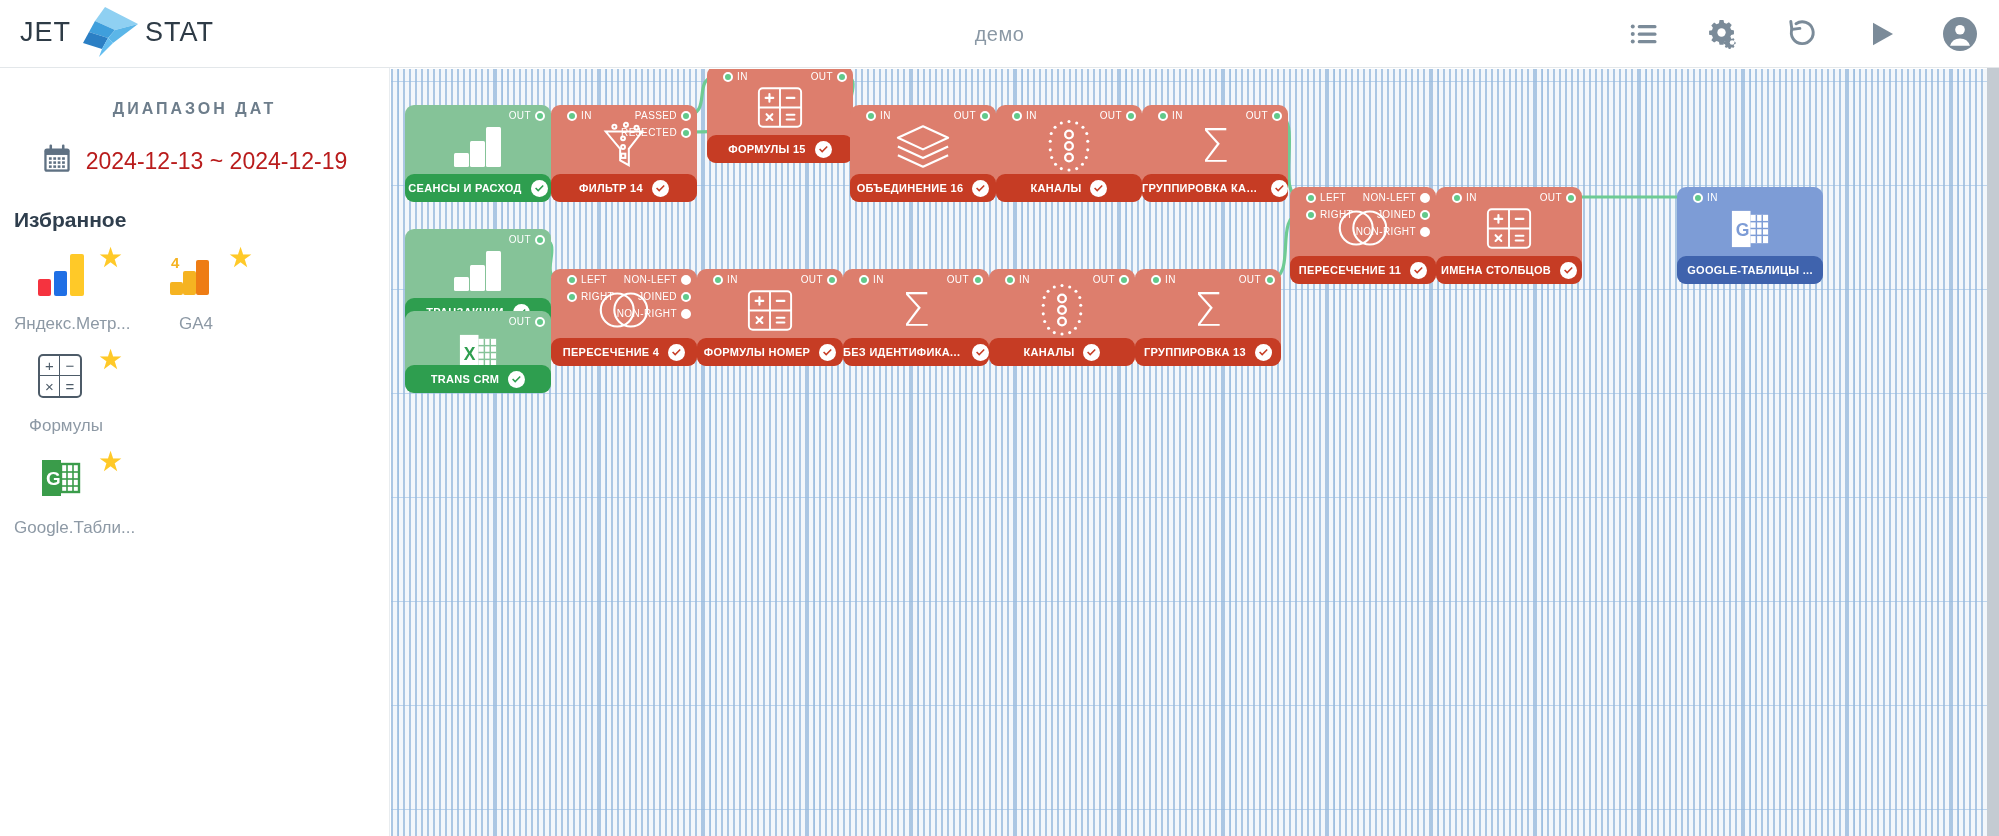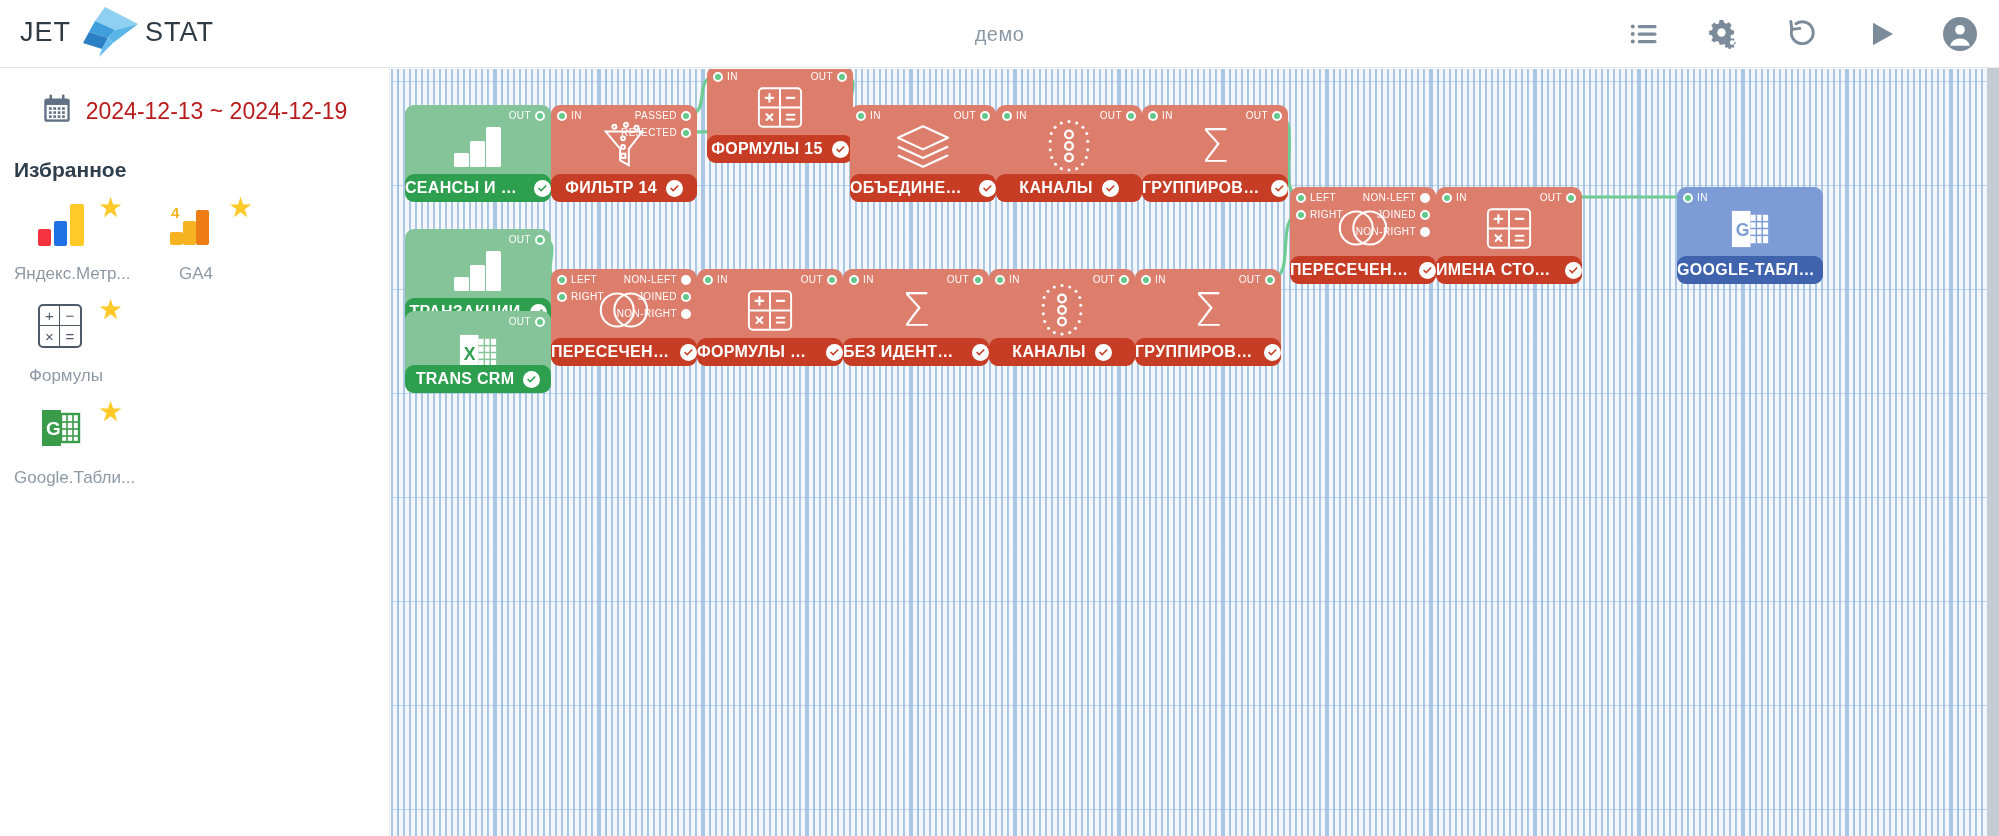--- a/index.html
+++ b/index.html
@@ -110,21 +110,21 @@
   .node-bg { position: absolute; inset: 0; border-radius: 9px; }
   .node-icon {
     position: absolute; left: 0; right: 0; top: 10px; height: 62px;
     display: flex; align-items: center; justify-content: center;
     color: #ffffff;
   }
   .node-footer {
     position: absolute; left: 0; right: 0; bottom: 0; height: 28px;
     border-radius: 9px;
     display: flex; align-items: center; justify-content: center; gap: 9px;
-    color: #ffffff; font-size: 16px; font-weight: bold; letter-spacing: 0.3px;
+    color: #ffffff; font-size: 11px; font-weight: bold; letter-spacing: 0.3px;
     padding: 0 0;
   }
   .node-footer .lbl { white-space: nowrap; overflow: hidden; text-overflow: ellipsis; }
   .check {
     width: 17px; height: 17px; border-radius: 50%; background: #ffffff;
     display: flex; align-items: center; justify-content: center; flex: 0 0 17px;
   }
   .check svg { display: block; }
 
   .node.green .node-bg { background: #85c398; }
@@ -133,21 +133,21 @@
   .node.red .node-bg { background: #dd7e6d; }
   .node.red .node-footer { background: #c63c24; }
   .node.red .check svg { color: #c63c24; }
   .node.blue .node-bg { background: #7d9cd6; }
   .node.blue .node-footer { background: #3f63ad; }
 
   
   .port { position: absolute; display: flex; align-items: center; gap: 4px; font-size: 10px; color: #ffffff; letter-spacing: 0.4px; }
   .port .dot { width: 10px; height: 10px; border-radius: 50%; background: #62c98a; border: 2px solid #ffffff; flex: 0 0 10px; }
   .port .dot.idle { background: #ffffff; border-color: #ffffff; }
-  .port.in-side { left: 6px; }
+  .port.in-side { left: 16px; }
   .port.out-side { right: 6px; flex-direction: row-reverse; }
 
   .sum-sign { font-size: 46px; line-height: 1; font-family: "DejaVu Sans", sans-serif; font-weight: 300; }
 
   
   #vscroll { position: absolute; right: 0; top: 68px; width: 12px; height: 768px; background: #c4cbd2; }
 </style>
 </head>
 <body>
 
@@ -202,20 +202,21 @@
       <svg viewBox="0 0 36 36" width="38" height="38">
         <circle cx="18" cy="18" r="18" fill="#7b8b99"></circle>
         <circle cx="18" cy="13.5" r="5.1" fill="#ffffff"></circle>
         <path d="M7.5 30.5 a11 11 0 0 1 21 0 z" fill="#ffffff"></path>
       </svg>
     </div>
   </div>
 </div>
 
 <div id="sidebar">
+  <div class="side-title" id="daterange-title">ДИАПАЗОН ДАТ</div>
 
   <div id="daterange-row">
     <span>
       <svg viewBox="0 0 26 26" width="30" height="30" fill="#5f7183">
         <rect x="2" y="4" width="22" height="20" rx="2.2"></rect>
         <rect x="4" y="9.5" width="18" height="12.5" fill="#ffffff"></rect>
         <rect x="6.5" y="0.5" width="2.2" height="6" rx="1"></rect>
         <rect x="17.3" y="0.5" width="2.2" height="6" rx="1"></rect>
         <g fill="#5f7183">
           <rect x="6" y="11.5" width="2.4" height="2.2"></rect>

